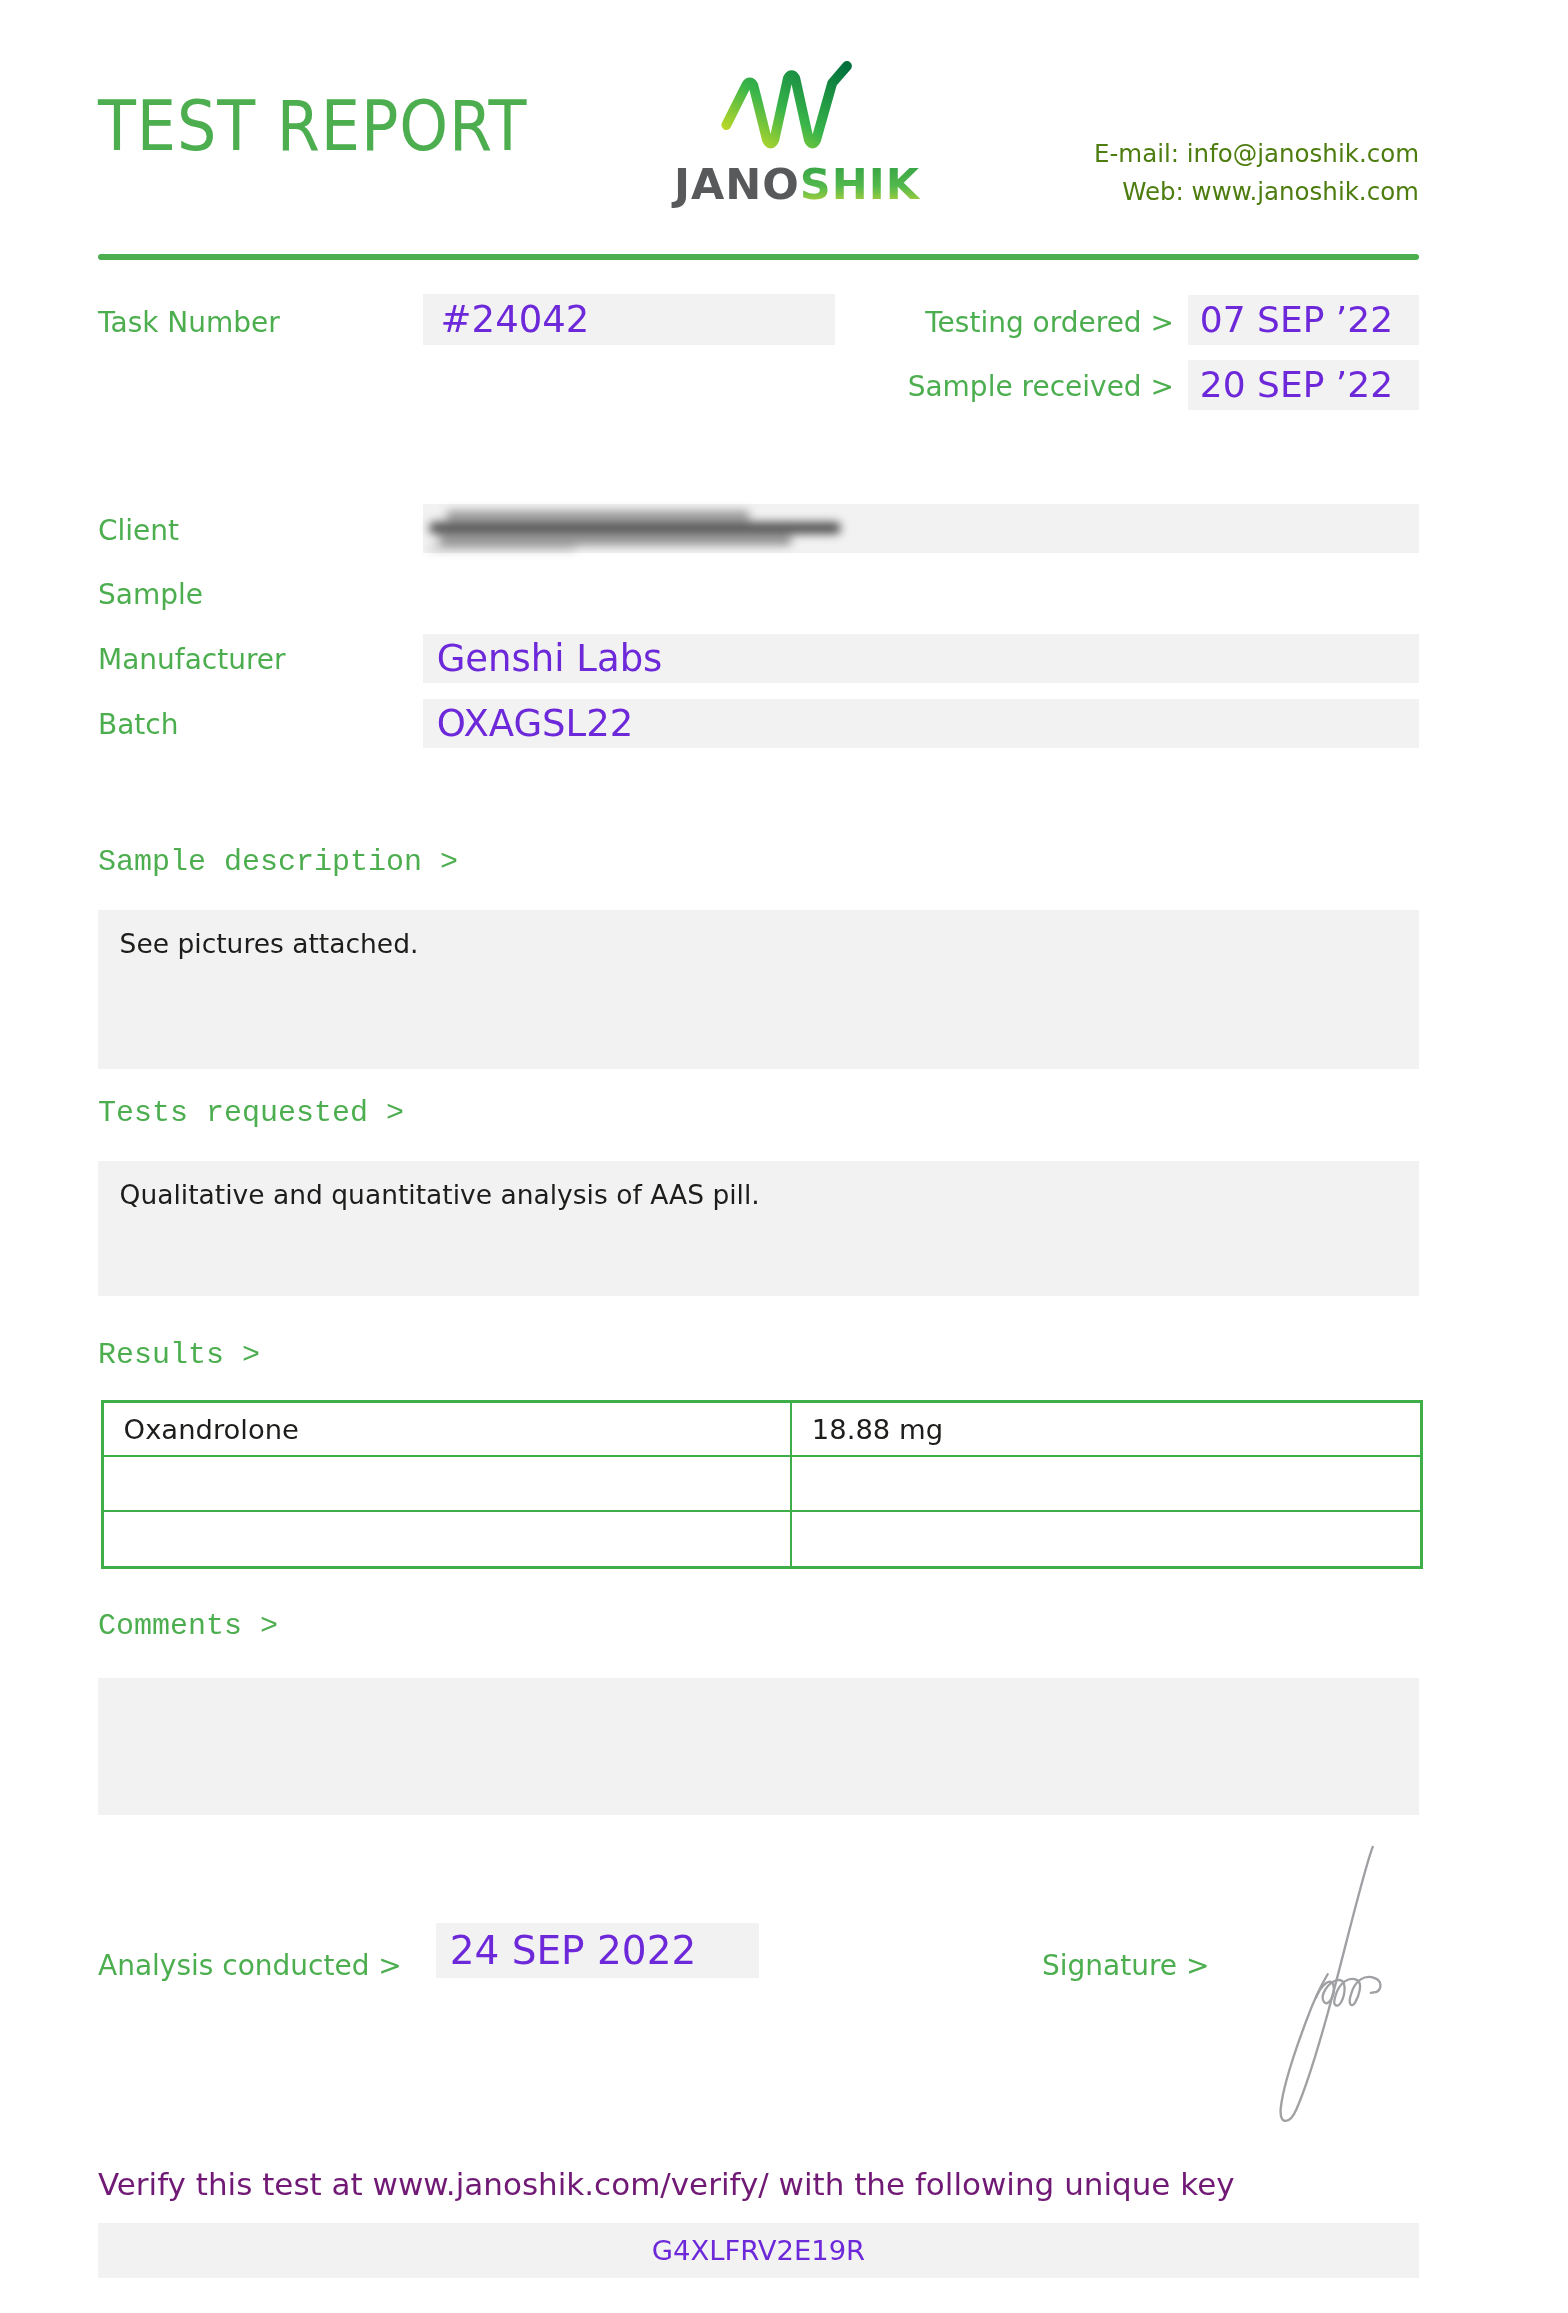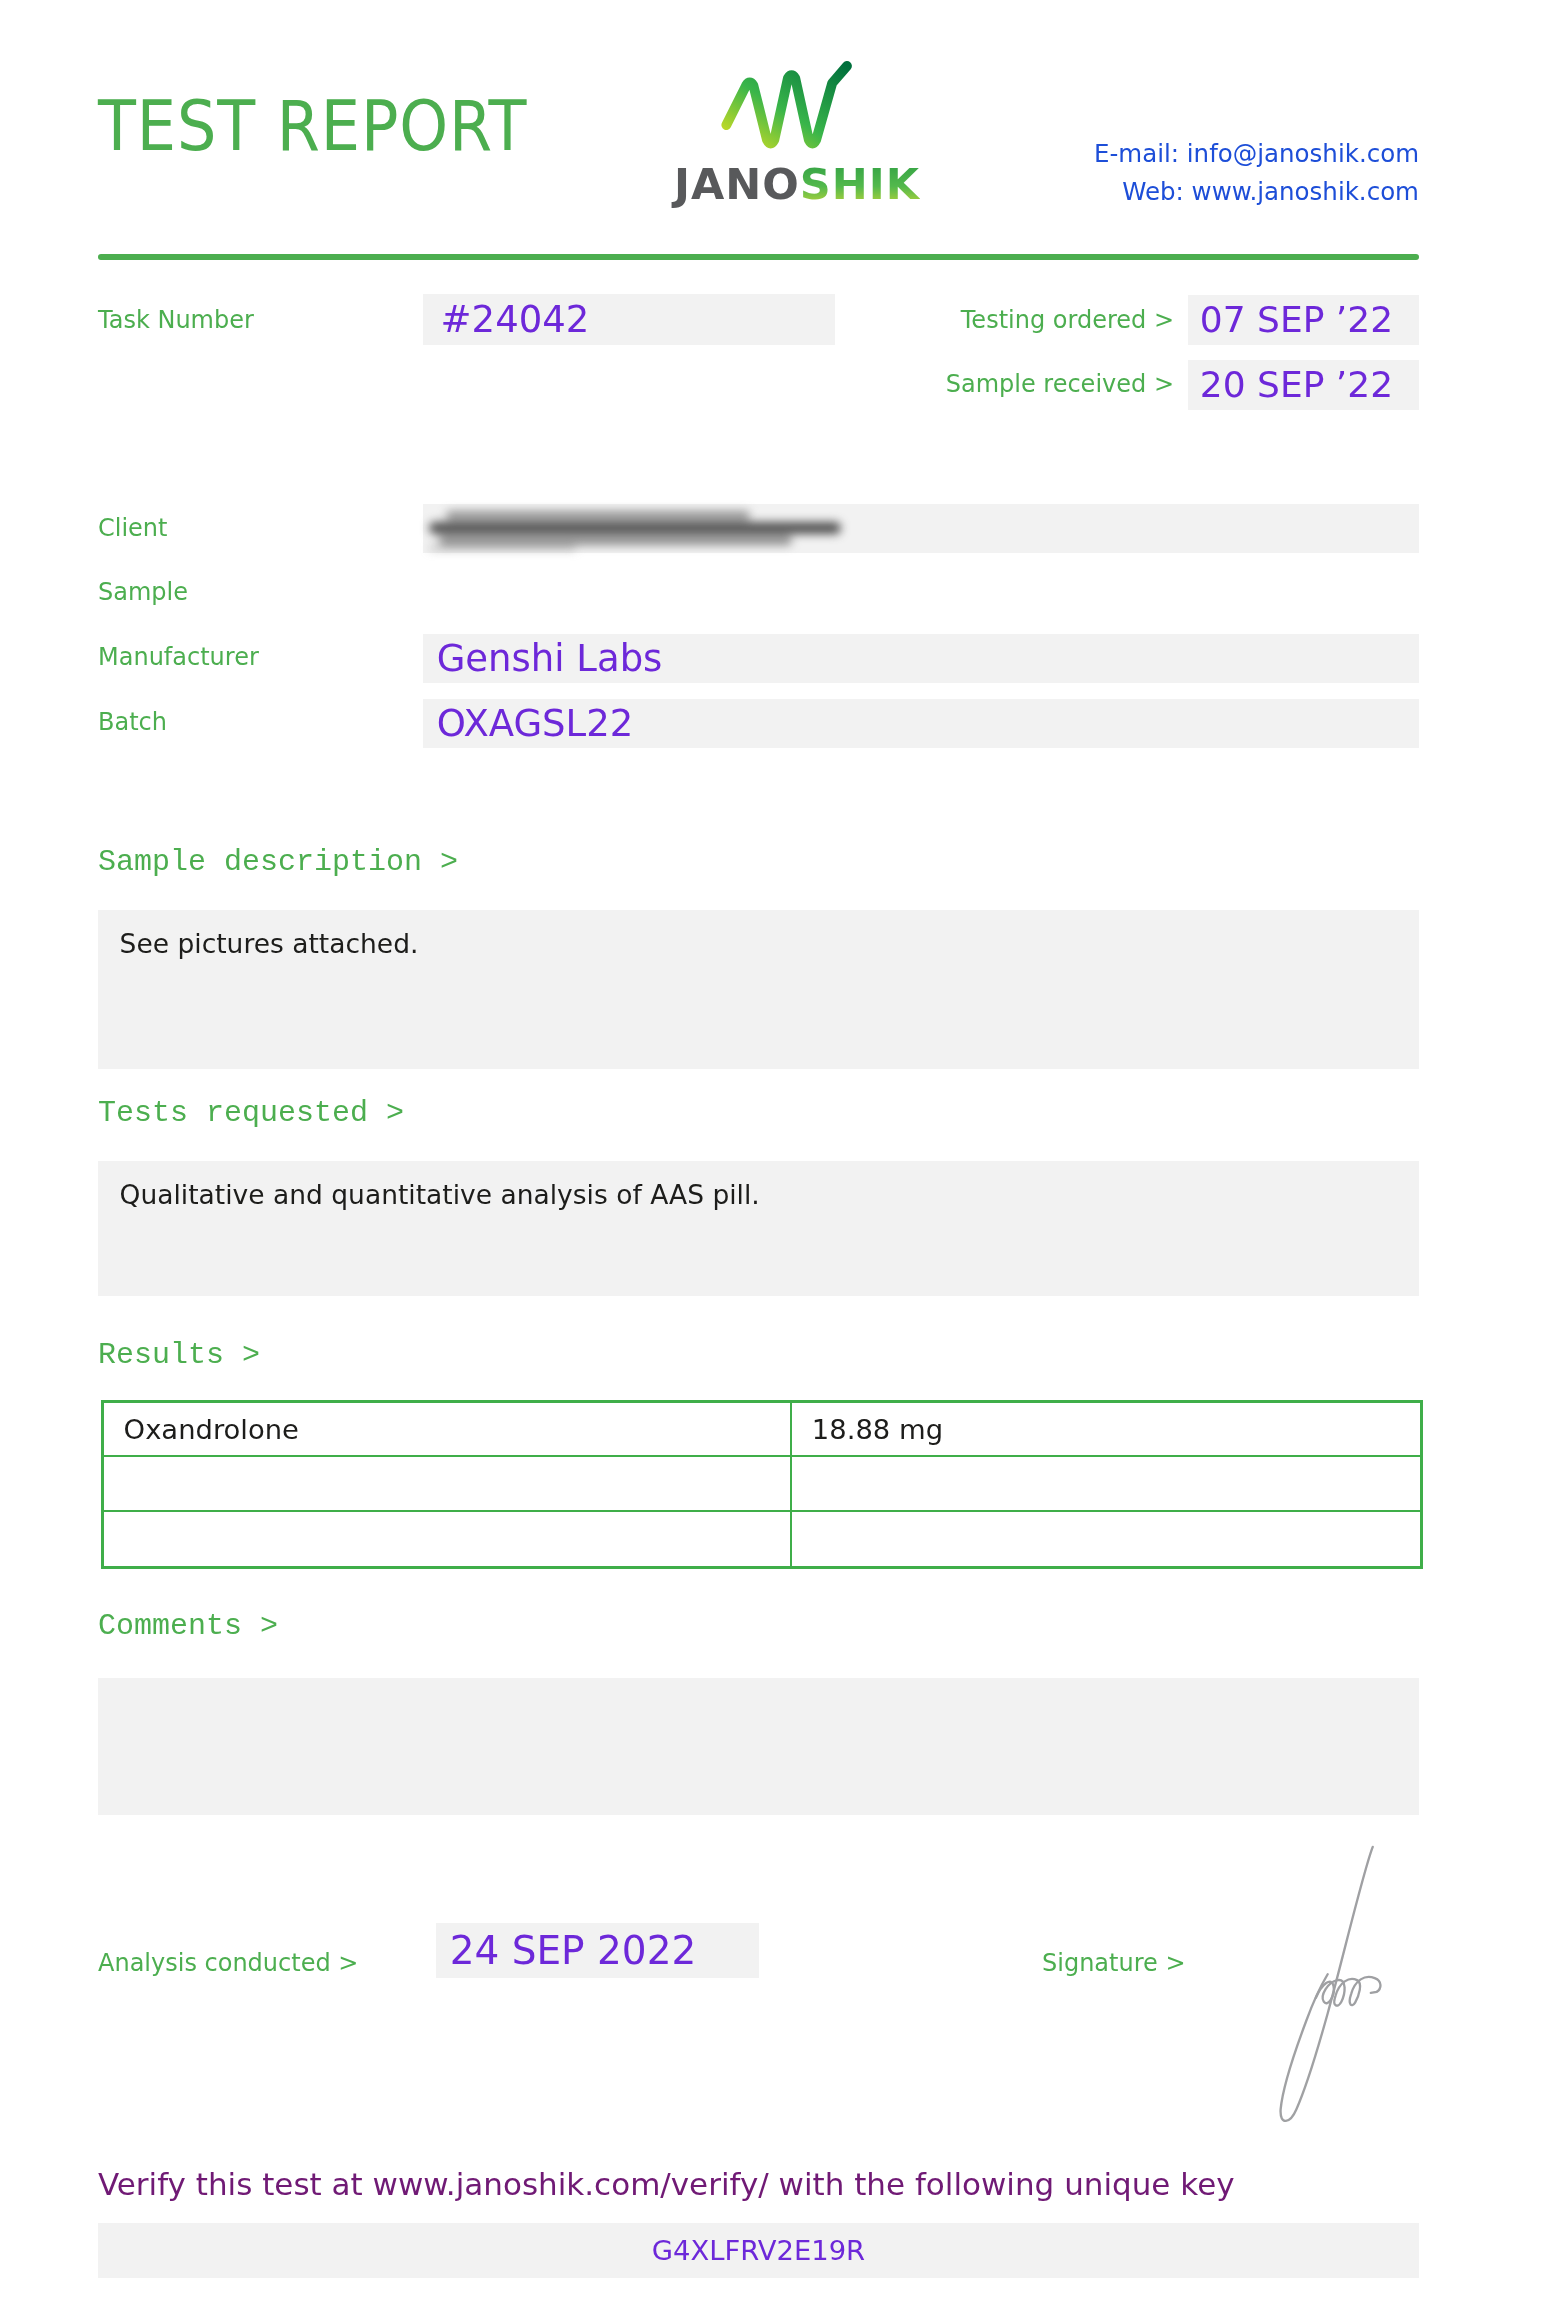--- a/index.html
+++ b/index.html
@@ -24,25 +24,25 @@
   .logo-text{font-size:43px;font-weight:600;letter-spacing:1px;margin-top:2px;white-space:nowrap;}
   .logo-jano{color:#58595b;}
   .logo-shik{color:#45ab49;}
   @supports ((-webkit-background-clip:text) or (background-clip:text)){
     .logo-shik{
       background:linear-gradient(180deg,#2e9e44 0%,#53b94c 55%,#c8d836 100%);
       -webkit-background-clip:text;background-clip:text;
       color:transparent;-webkit-text-fill-color:transparent;
     }
   }
-  .contact{right:149px;top:135px;text-align:right;color:#1d4ed8;font-size:24.5px;line-height:38px;white-space:nowrap;}
+  .contact{right:149px;top:135px;text-align:right;color:#4d7c0f;font-size:24.5px;line-height:38px;white-space:nowrap;}
   .divider{left:98px;width:1321px;top:254px;height:5.9px;background:#4cae4f;border-radius:2.9px;}
 
   
-  .glabel{color:#4cae4f;font-size:24px;white-space:nowrap;}
+  .glabel{color:#4cae4f;font-size:28px;white-space:nowrap;}
   .gbox{background:#f2f2f2;}
   .vtext{color:#6d28d9;white-space:nowrap;}
 
   
   .task-label{left:98px;top:306px;}
   .task-box{left:423px;top:294px;width:412px;height:51px;}
   .task-box .vtext{font-size:37px;line-height:51px;padding-left:17.6px;display:block;}
   .date-label-1{right:394px;top:306px;text-align:right;}
   .date-label-2{right:394px;top:370px;text-align:right;}
   .date-box-1{left:1188px;top:295px;width:231px;height:50px;}

